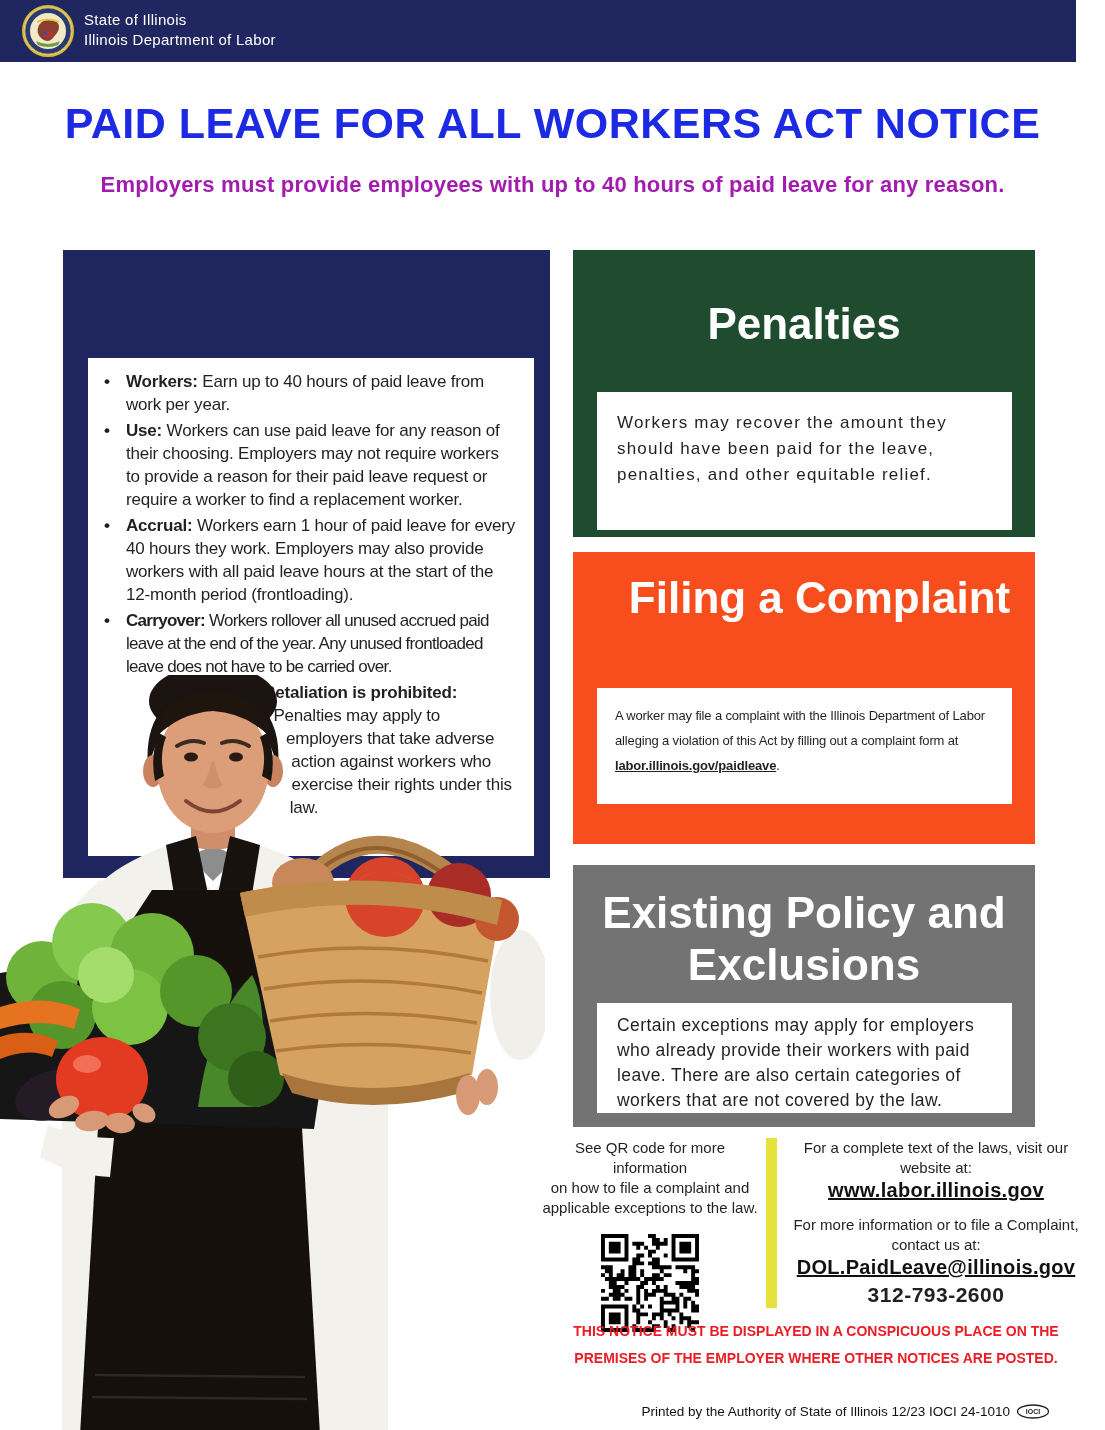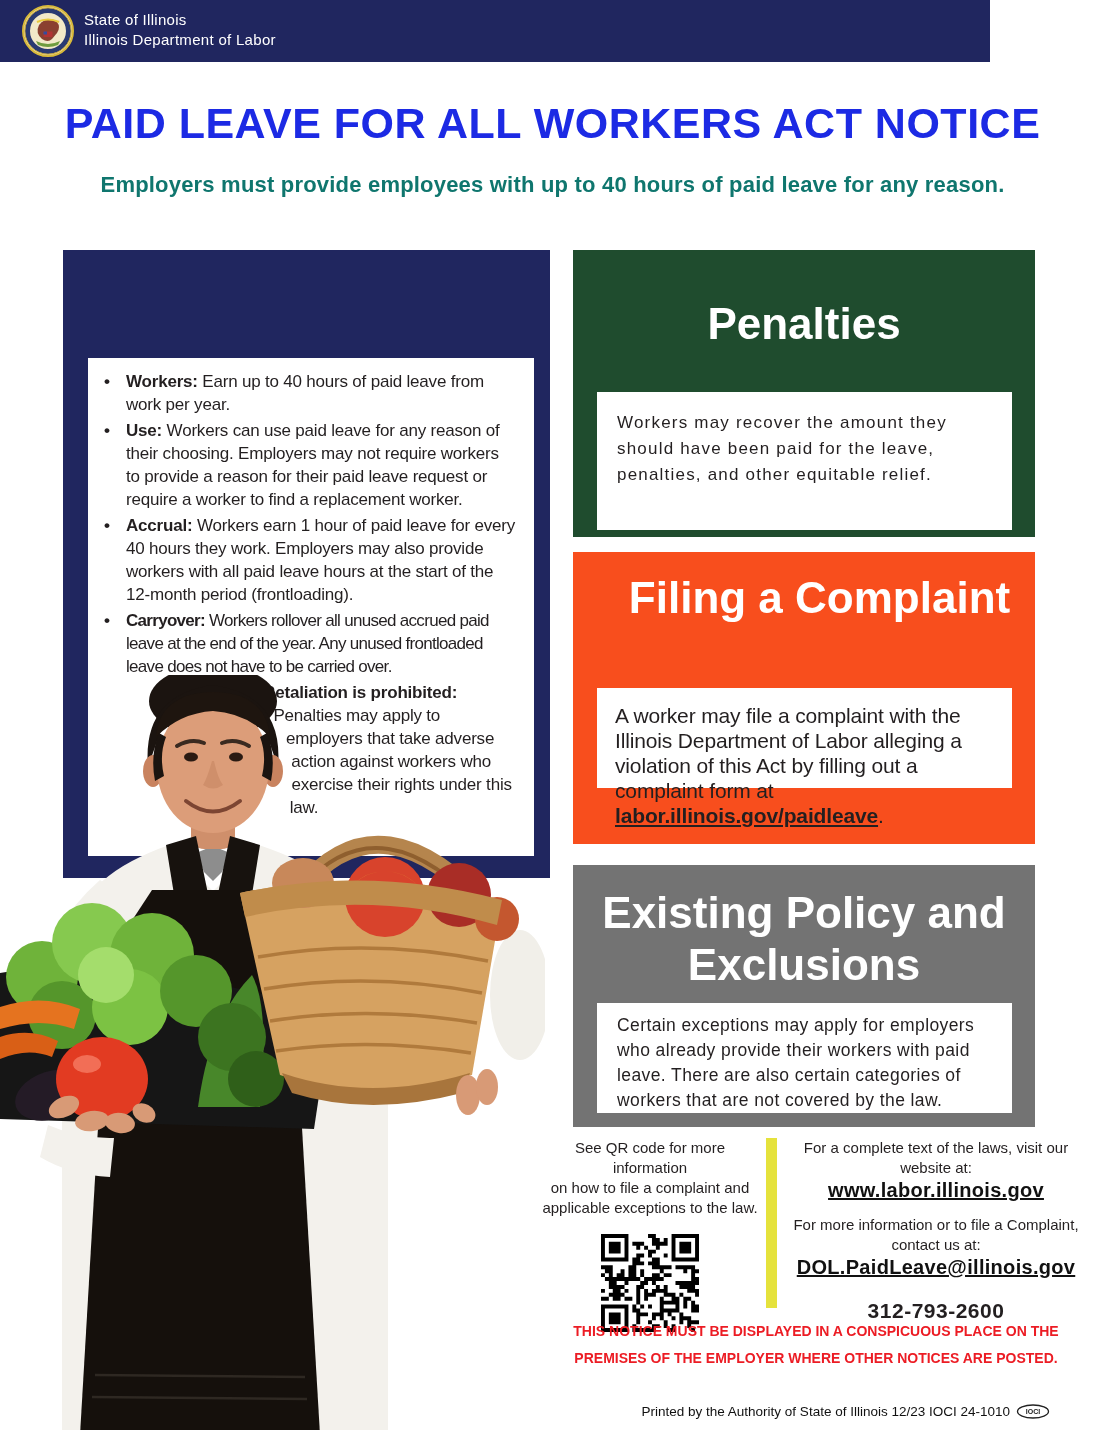--- a/index.html
+++ b/index.html
@@ -1,27 +1,27 @@
 <!DOCTYPE html>
 <html><head>
 <meta charset="utf-8">
 <style>
   * { margin:0; padding:0; box-sizing:border-box; }
   html,body { background:#ffffff; }
   body { font-family:"Liberation Sans", sans-serif; }
   .page { position:relative; width:1105px; height:1430px; margin:0 auto; background:#ffffff; overflow:hidden; color:#231f20; }
 
   
-  .header-bar { position:absolute; left:0; top:0; width:990px; height:62px; background:#20265f; }
+  .header-bar { position:absolute; left:0; top:0; width:1076px; height:62px; background:#20265f; }
   .seal { position:absolute; left:22px; top:5px; width:52px; height:52px; }
   .agency { position:absolute; left:84px; top:10px; color:#ffffff; font-size:15px; line-height:20px; font-weight:400; letter-spacing:0.3px; }
 
   
   .page-title { position:absolute; left:0; top:99px; width:1105px; text-align:center; color:#1c2ae4; font-size:43px; font-weight:800; letter-spacing:0.5px; }
-  .page-subtitle { position:absolute; left:0; top:172px; width:1105px; text-align:center; color:#0f766e; font-size:22px; font-weight:700; letter-spacing:0.2px; }
+  .page-subtitle { position:absolute; left:0; top:172px; width:1105px; text-align:center; color:#a21caf; font-size:22px; font-weight:700; letter-spacing:0.2px; }
 
   
   .sec-paid-leave { position:absolute; left:63px; top:250px; width:487px; height:628px; background:#20265f; }
   .pl-heading { margin-top:32px; text-align:center; color:#ffffff; font-size:46px; font-weight:800; letter-spacing:1px; }
   .pl-panel { position:absolute; left:25px; right:16px; top:108px; bottom:22px; background:#ffffff; padding:12px 18px 0 16px; overflow:hidden; }
   .bullet { display:flex; gap:6px; margin-bottom:3px; font-size:17px; line-height:23px; letter-spacing:-0.2px; }
   .bullet .b-dot { width:16px; font-weight:700; flex:0 0 16px; }
   .bullet b { font-weight:700; }
   .c-condensed { letter-spacing:-0.7px; }
   .bullet-r { font-size:17px; line-height:23px; letter-spacing:-0.2px; margin-top:2px; }
@@ -30,34 +30,34 @@
 
   
   .rsec { position:absolute; left:573px; width:462px; }
   .rsec h2 { text-align:center; color:#ffffff; font-weight:800; font-size:44px; line-height:52px; padding:0 16px; }
   .rpanel { position:absolute; background:#ffffff; left:24px; right:23px; }
   .sec-penalties { top:250px; height:287px; background:#1f4c2e; }
   .sec-penalties h2 { margin-top:48px; }
   .sec-penalties .rpanel { top:142px; height:138px; padding:18px 18px 0 20px; font-size:17px; line-height:26px; letter-spacing:1.2px; }
   .sec-filing { top:552px; height:292px; background:#f84e1d;padding-left:31px; }
   .sec-filing h2 { margin-top:20px; }
-  .sec-filing .rpanel { top:136px; height:100px; padding:15px 16px 0 18px; font-size:21px; line-height:25px; letter-spacing:-0.15px; }
+  .sec-filing .rpanel { top:136px; height:116px; padding:15px 16px 0 18px; font-size:13px; line-height:25px; letter-spacing:-0.15px; }
   .sec-existing { top:865px; height:262px; background:#737373; }
   .sec-existing h2 { margin-top:22px; }
   .sec-existing .rpanel { top:138px; height:110px; padding:10px 18px 16px 20px; font-size:17.5px; line-height:25px; letter-spacing:0.4px; }
   .inline-link { color:#231f20; font-weight:700; text-decoration:underline; }
 
   
   .qr-block { position:absolute; left:538px; top:1138px; width:224px; text-align:center; font-size:15px; line-height:20px; }
   .qr-code { margin-top:16px; }
   .v-divider { position:absolute; left:766px; top:1138px; width:11px; height:170px; background:#e5e23c; }
   .contact-block { position:absolute; left:788px; top:1138px; width:296px; text-align:center; font-size:15px; line-height:20px; }
   .big-link { display:inline-block; font-size:20px; font-weight:700; color:#111111; text-decoration:underline; letter-spacing:0.3px; margin-top:2px; }
   .contact-gap { height:13px; }
-  .phone { font-size:21px; font-weight:700; margin-top:22px; letter-spacing:0.5px; }
+  .phone { font-size:21px; font-weight:700; margin-top:6px; letter-spacing:0.5px; }
 
   .display-notice { position:absolute; left:540px; top:1318px; width:552px; text-align:center; color:#ec1c24; font-size:14px; line-height:27px; font-weight:800; }
   .printed { position:absolute; right:55px; top:1404px; display:flex; align-items:center; gap:6px; font-size:13.5px; color:#111111; }
 
   
   .worker-photo { position:absolute; left:0; top:675px; width:545px; height:755px; z-index:5; pointer-events:none; }
 </style>
 </head>
 <body>
 

